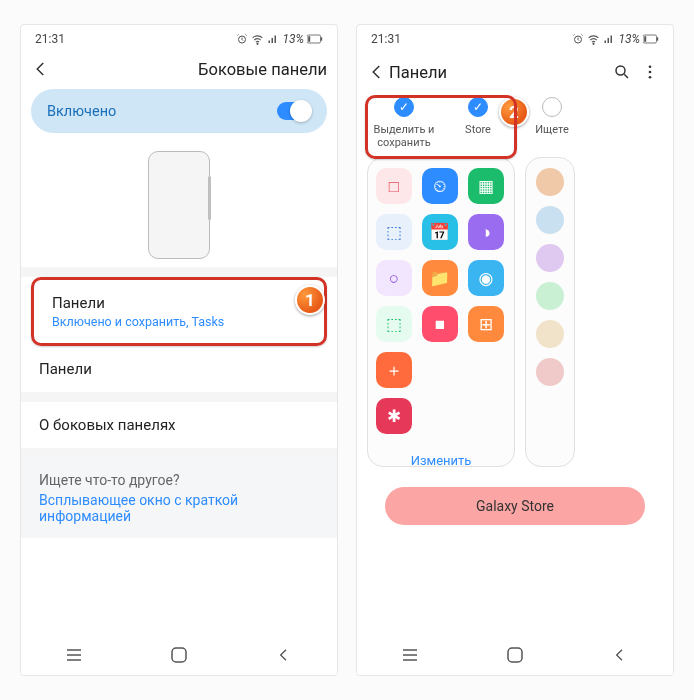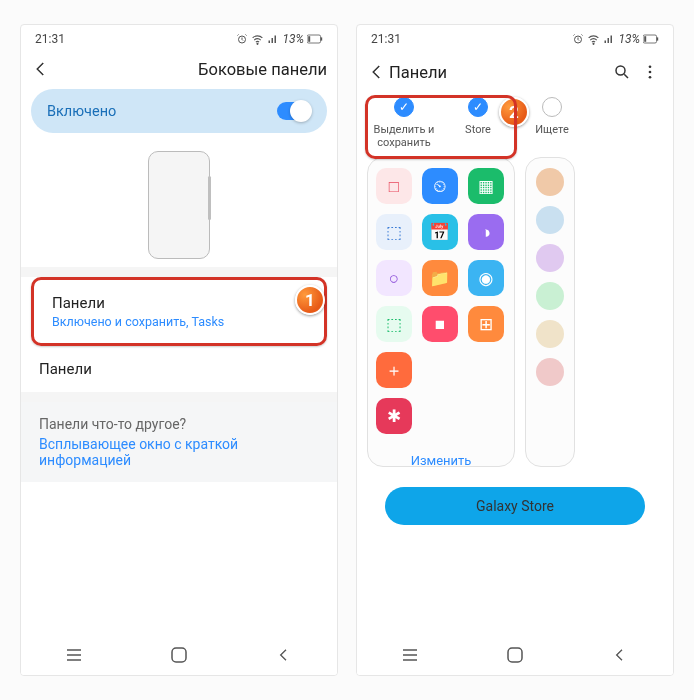--- a/index.html
+++ b/index.html
@@ -128,21 +128,21 @@
     flex: 0 0 auto; width:148px; height:310px; border:1px solid #e1e1e1; border-radius:16px;
     padding:10px 8px; background:#fcfcfc;
   }
   .panel.narrow { width:50px; padding:10px 4px; }
   .panel-grid { display:grid; grid-template-columns: repeat(3, 1fr); gap:10px 8px; }
   .panel-grid.one { grid-template-columns: 1fr; justify-items:center; }
   .ic { width:36px; height:36px; border-radius:10px; display:flex; align-items:center; justify-content:center; }
   .avatar { width:28px; height:28px; border-radius:50%; background:#ddd; }
   .edit-link { text-align:center; color:#2d8cff; font-size:13px; margin-top:19px; cursor:pointer;}
   .store-btn {
-    margin: 20px 28px 0; height:38px; border-radius:20px; background:#0ea5e9;
+    margin: 20px 28px 0; height:38px; border-radius:20px; background:#fca5a5;
     display:flex; align-items:center; justify-content:center; font-size:14px; color:#333;
     cursor:pointer;
   }
 </style>
 </head>
 <body>
 
 <div class="phone">
   <div class="status">
     <span>21:31</span>
@@ -190,23 +190,26 @@
   <div style="position:absolute; right:12px; top:260px;" class="badge">1</div>
 
   <div class="sect">
     <div class="row highlight" style="margin:0 10px 0px;">
       <div>Панели</div>
       <div class="sub">Включено и сохранить, Tasks</div>
     </div>
     <div class="row">Панели</div>
   </div>
 
+  <div class="sect">
+    <div class="row">О боковых панелях</div>
+  </div>
 
   <div class="sect" style="background:#f5f6f7; border-top:10px solid #f5f5f5;">
-    <div class="row heading" style="padding-bottom:4px;">Панели что-то другое?</div>
+    <div class="row heading" style="padding-bottom:4px;">Ищете что-то другое?</div>
     <div class="row link" style="padding-top:0;">Всплывающее окно с краткой информацией</div>
   </div>
 
   <div class="navbar">
     <div class="nbtn">
         <svg width="18" height="14" viewBox="0 0 18 14" stroke="#555" stroke-width="1.5">
           <line x1="2" y1="2" x2="16" y2="2"></line>
           <line x1="2" y1="7" x2="16" y2="7"></line>
           <line x1="2" y1="12" x2="16" y2="12"></line>
         </svg>

